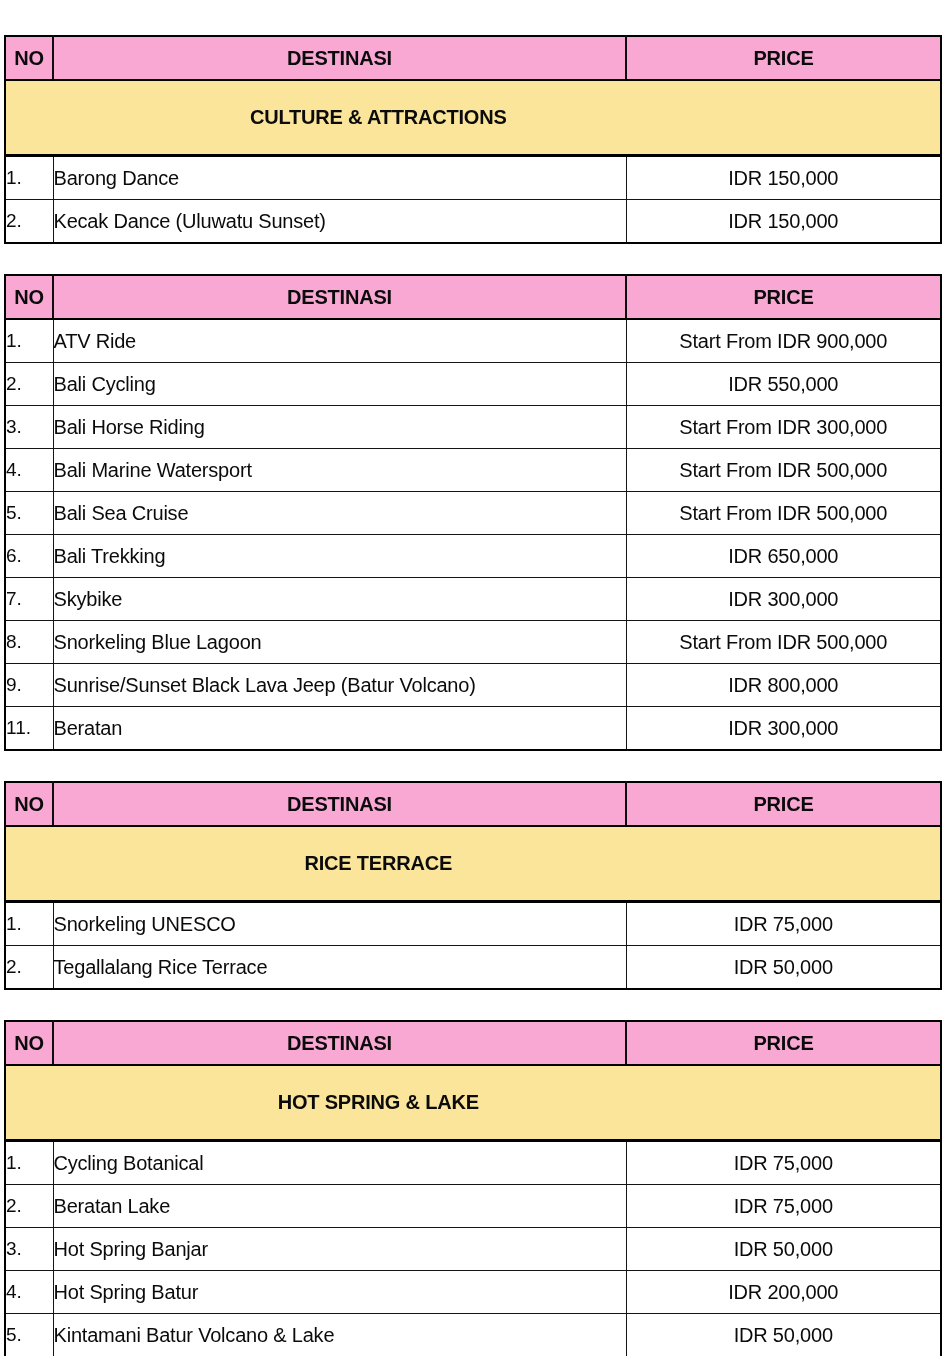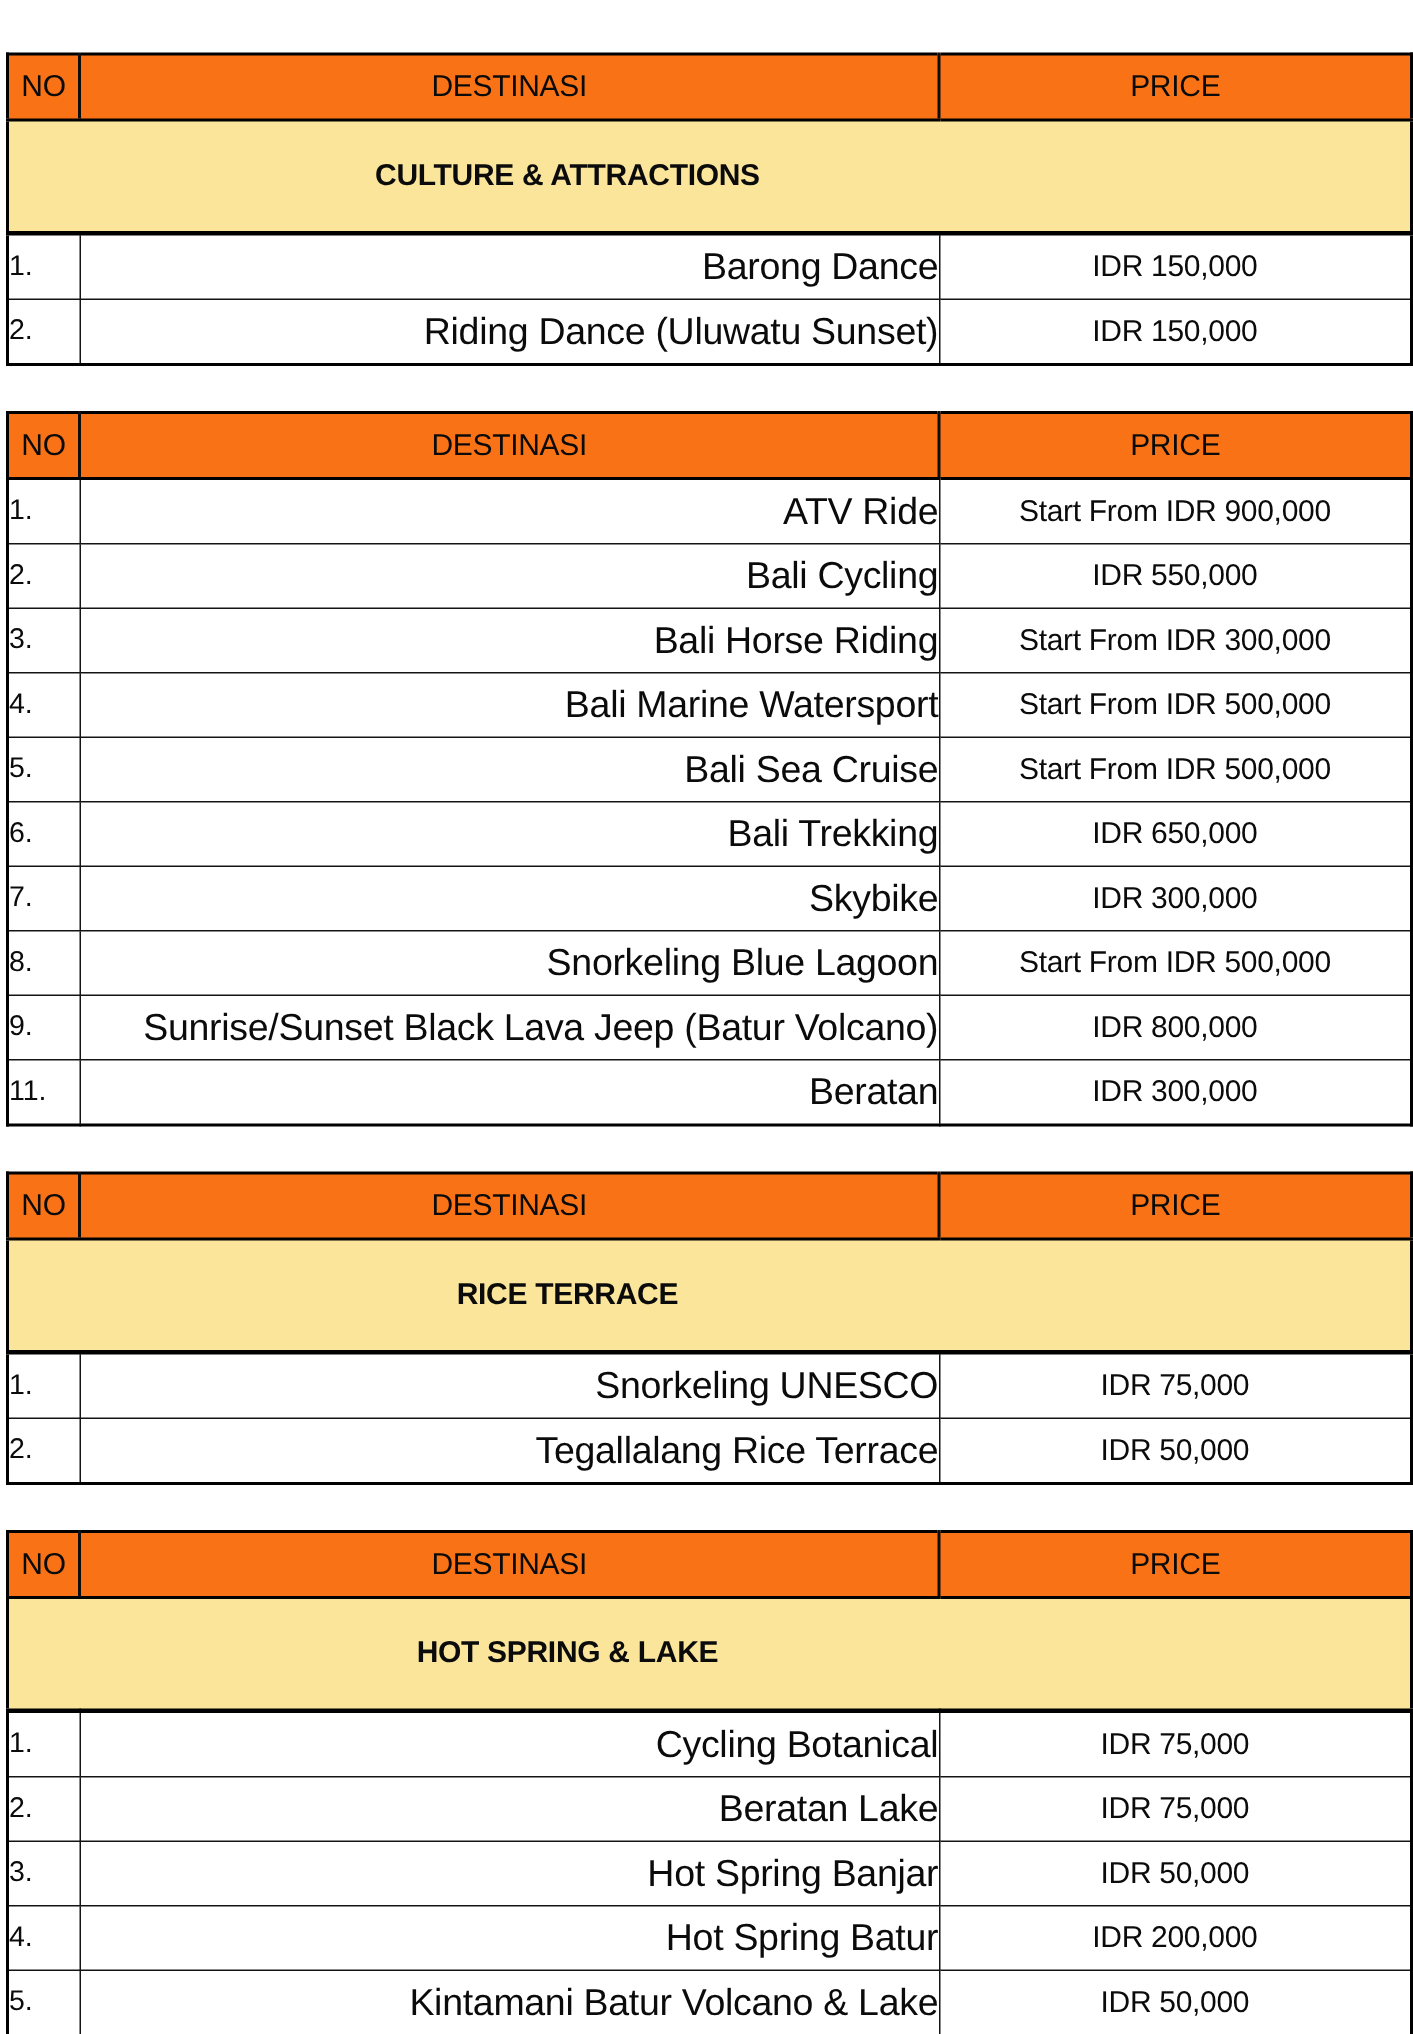--- a/index.html
+++ b/index.html
@@ -21,24 +21,24 @@
     table-layout: fixed;
     width: 936px;
     margin: 0 0 30px 0;
     border: 2px solid #000000;
   }
   col.c-no    { width: 48px;  }
   col.c-dest  { width: 573px; }
   col.c-price { width: 315px; }
 
   tr.head-row th {
-    background: #f97316;
+    background: #f9a8d4;
     height: 42px;
     font-size: 20px;
-    font-weight: normal;
+    font-weight: bold;
     letter-spacing: -0.2px;
     text-align: center;
     vertical-align: middle;
     border-bottom: 2px solid #000000;
     border-left: 2px solid #0d0d0d;
     padding: 0;
   }
   tr.head-row th:first-child { border-left: none; }
 
   tr.section-row td {
@@ -63,23 +63,23 @@
     vertical-align: middle;
     padding: 0;
   }
   td.td-no {
     font-size: 19px;
     text-align: left;
     padding-left: 3px;
     border-right: 1px solid #141414;
   }
   td.td-dest {
-    font-size: 25px;
-    letter-spacing: -0.2px;
-    text-align: right;
+    font-size: 20px;
+    letter-spacing: -0.2px;
+    text-align: left;
     padding-left: 8px;
     border-right: 1px solid #141414;
   }
   td.td-price {
     font-size: 20px;
     letter-spacing: -0.2px;
     text-align: center;
     margin-left: 26px;
   }
 </style>
@@ -107,21 +107,21 @@
     </thead>
     <tbody>
   <tr class="data-row">
     <td class="td-no">1.</td>
     <td class="td-dest">Barong Dance</td>
     <td class="td-price">IDR 150,000</td>
   </tr>
 
   <tr class="data-row">
     <td class="td-no">2.</td>
-    <td class="td-dest">Riding Dance (Uluwatu Sunset)</td>
+    <td class="td-dest">Kecak Dance (Uluwatu Sunset)</td>
     <td class="td-price">IDR 150,000</td>
   </tr>
 </tbody>
   </table>
 
   <table class="price-table">
     <colgroup>
       <col class="c-no">
         <col class="c-dest">
         <col class="c-price">

